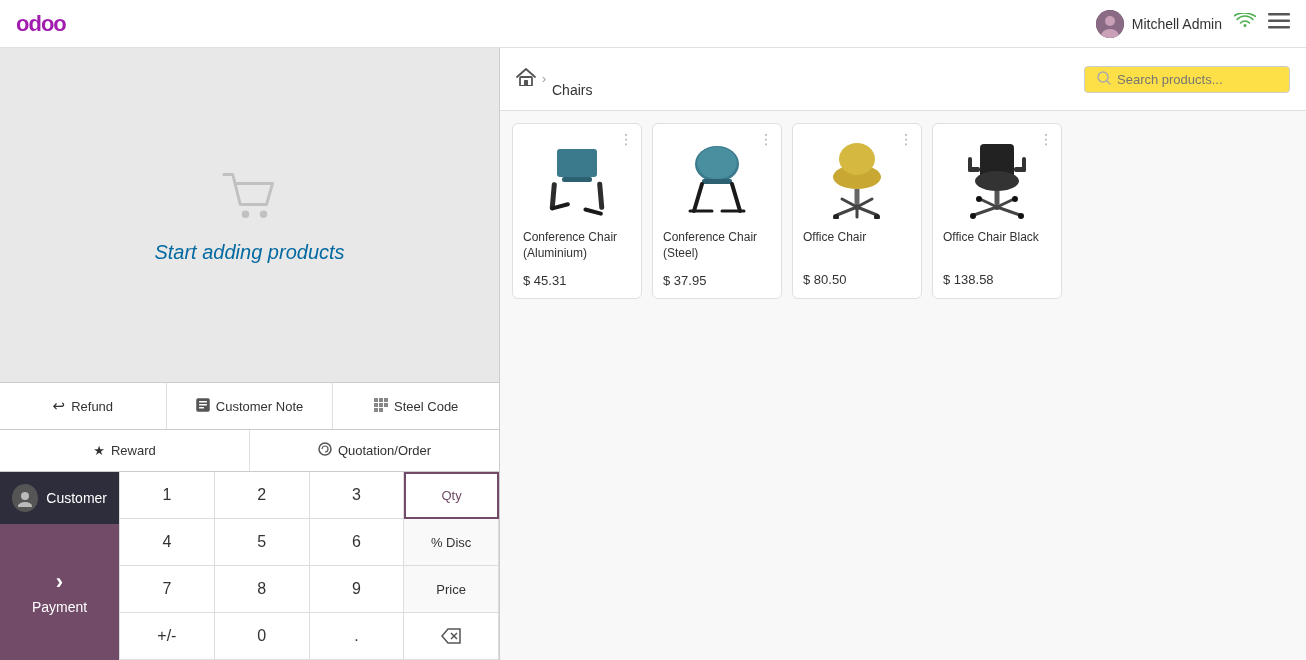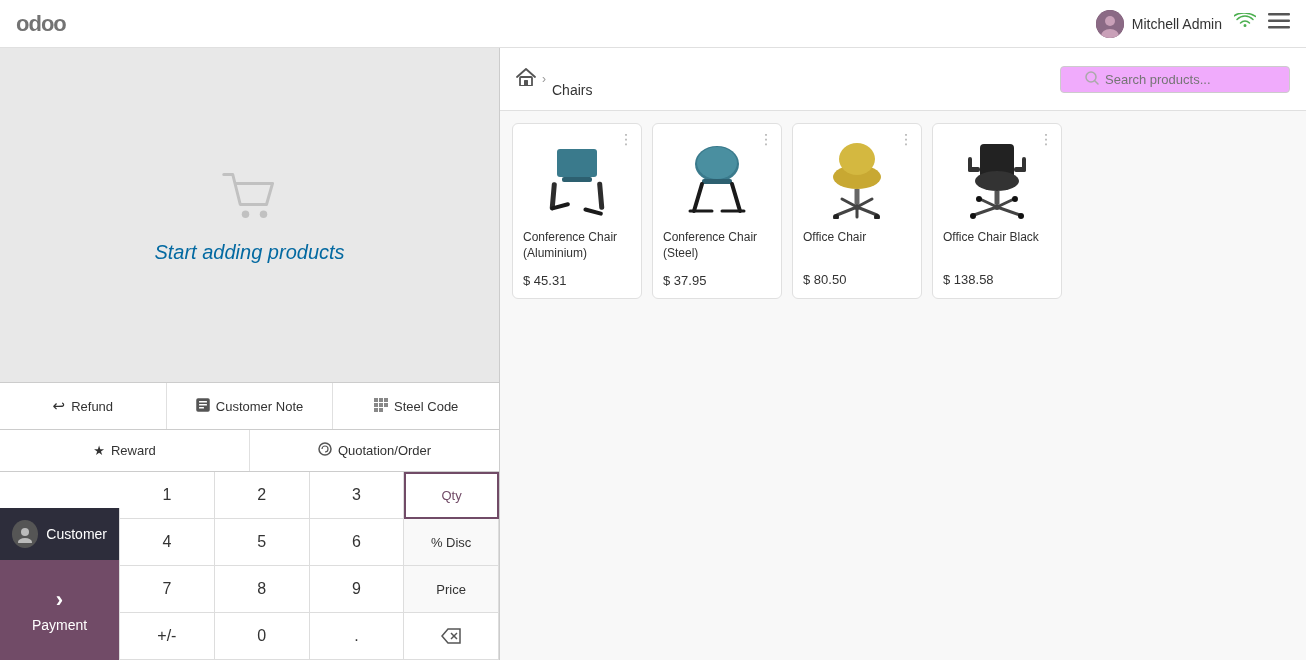--- a/index.html
+++ b/index.html
@@ -11,21 +11,21 @@
       height: 48px;
       display: flex;
       align-items: center;
       justify-content: space-between;
       padding: 0 16px;
       border-bottom: 1px solid #e0e0e0;
       flex-shrink: 0;
       z-index: 10;
     }
     .navbar-left { display: flex; align-items: center; }
-    .odoo-logo { font-size: 22px; color: #737373; font-weight: bold; letter-spacing: -1px; }
+    .odoo-logo { font-size: 22px; color: #a21caf; font-weight: bold; letter-spacing: -1px; }
     .navbar-right { display: flex; align-items: center; gap: 12px; }
     .user-info { display: flex; align-items: center; gap: 8px; font-size: 14px; color: #333; }
     .user-avatar { width: 28px; height: 28px; border-radius: 50%; background: #714B67; display: flex; align-items: center; justify-content: center; overflow: hidden; }
     .wifi-icon, .menu-icon { color: #555; font-size: 18px; cursor: pointer; }
 
     
     .main-area {
       display: flex;
       flex: 1;
       overflow: hidden;
@@ -103,21 +103,20 @@
       display: flex;
       background: #fff;
       border-top: 1px solid #ccc;
     }
 
     .left-numpad-col {
       display: flex;
       flex-direction: column;
       width: 120px;
       border-right: 1px solid #ddd;
-      margin-top: 36px;
     }
 
     .customer-btn {
       background: #2d2d3b;
       color: #fff;
       border: none;
       cursor: pointer;
       display: flex;
       align-items: center;
       justify-content: center;
@@ -216,22 +215,22 @@
     }
     .home-icon { font-size: 18px; color: #555; cursor: pointer; }
     .bc-sep { color: #999; font-size: 12px; }
     .bc-item { color: #333; font-size: 14px; margin-top: 22px; }
 
     .search-wrap {
       display: flex;
       align-items: center;
       border: 1px solid #ccc;
       border-radius: 4px;
-      padding: 4px 24px;
-      background: #f0abfc;
+      padding: 4px 12px;
+      background: #fde047;
       gap: 6px;
       min-width: 200px;
     }
     .search-icon-span { color: #999; font-size: 14px; }
     .search-input {
       border: none;
       outline: none;
       font-size: 13px;
       color: #666;
       background: transparent;

